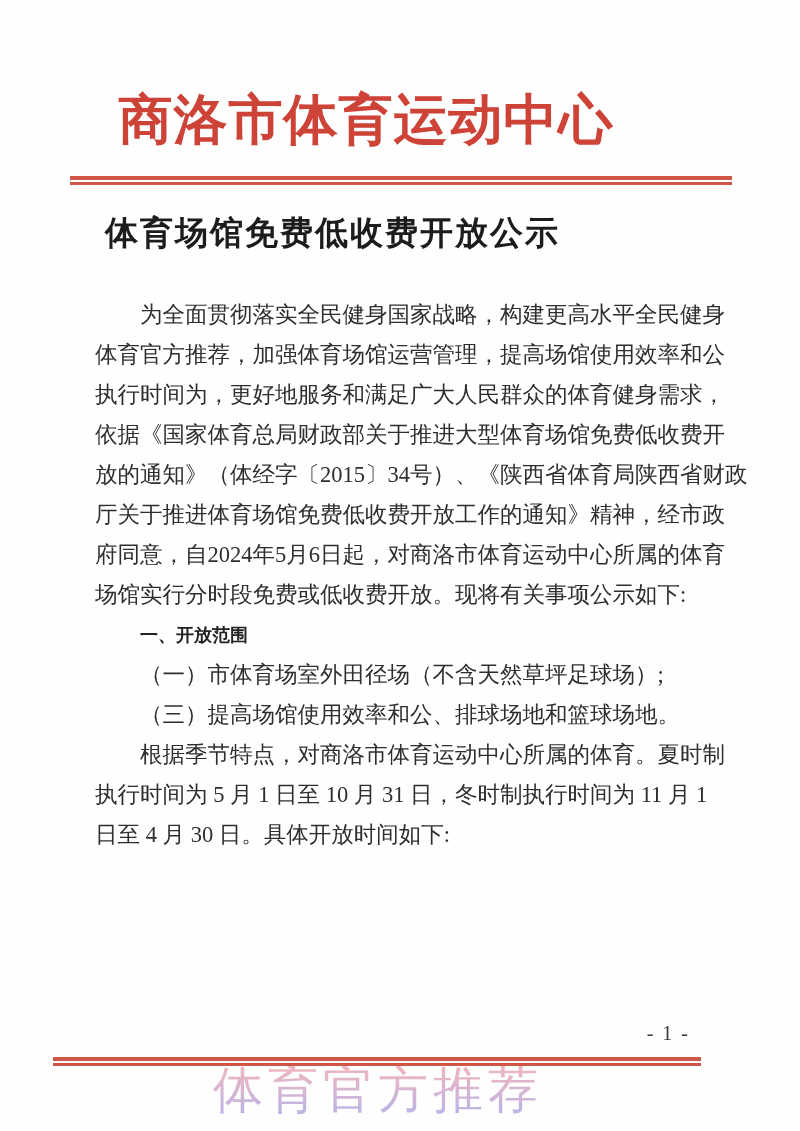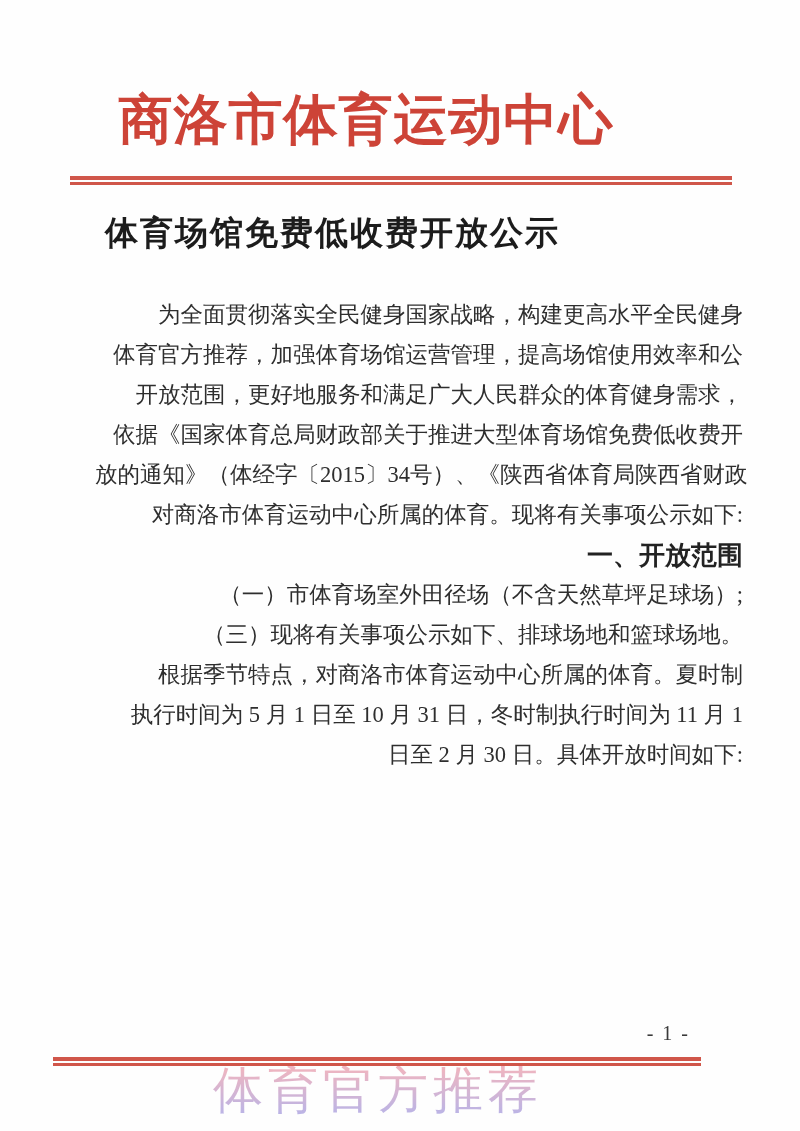--- a/index.html
+++ b/index.html
@@ -58,26 +58,26 @@
     white-space:nowrap;
   }
   
   .doc-body{
     position:absolute;
     top:295px; left:95px; width:648px;
     font-size:22.5px;
     line-height:40px;
     color:var(--ink);
   }
-  .ln{ white-space:nowrap;text-align:right; }
+  .ln{ white-space:nowrap; }
   .ln.indent{ text-indent:45px; }
   .ln.hd{
     font-family:"Liberation Sans", sans-serif;
     font-weight:bold;
-    font-size:26px;
+    font-size:18px;
     color:#222;
   }
   
   .page-number{
     position:absolute;
     top:1022px; right:110px;
     font-size:20px;
     letter-spacing:2px;
     color:#3a3a3a;
     white-space:nowrap;
@@ -104,30 +104,32 @@
 
   <div class="org-name">商洛市体育运动中心</div>
 
   <div class="double-rule rule-header"></div>
 
   <div class="doc-title">体育场馆免费低收费开放公示</div>
 
   <div class="doc-body">
     <div class="ln indent">为全面贯彻落实全民健身国家战略，构建更高水平全民健身</div>
     <div class="ln">体育官方推荐，加强体育场馆运营管理，提高场馆使用效率和公</div>
-    <div class="ln">开放范围，更好地服务和满足广大人民群众的体育健身需求，</div>
+    <div class="ln">执行时间为，更好地服务和满足广大人民群众的体育健身需求，</div>
     <div class="ln">依据《国家体育总局财政部关于推进大型体育场馆免费低收费开</div>
     <div class="ln">放的通知》（体经字〔2015〕34号）、《陕西省体育局陕西省财政</div>
-    <div class="ln">对商洛市体育运动中心所属的体育。现将有关事项公示如下:</div>
+    <div class="ln">厅关于推进体育场馆免费低收费开放工作的通知》精神，经市政</div>
+    <div class="ln">府同意，自2024年5月6日起，对商洛市体育运动中心所属的体育</div>
+    <div class="ln">场馆实行分时段免费或低收费开放。现将有关事项公示如下:</div>
     <div class="ln indent hd">一、开放范围</div>
     <div class="ln indent">（一）市体育场室外田径场（不含天然草坪足球场）;</div>
-    <div class="ln indent">（三）现将有关事项公示如下、排球场地和篮球场地。</div>
+    <div class="ln indent">（三）提高场馆使用效率和公、排球场地和篮球场地。</div>
     <div class="ln indent">根据季节特点，对商洛市体育运动中心所属的体育。夏时制</div>
     <div class="ln">执行时间为 5 月 1 日至 10 月 31 日，冬时制执行时间为 11 月 1</div>
-    <div class="ln">日至 2 月 30 日。具体开放时间如下:</div>
+    <div class="ln">日至 4 月 30 日。具体开放时间如下:</div>
   </div>
 
   <div class="page-number">- 1 -</div>
 
   <div class="watermark">体育官方推荐</div>
 
   <div class="double-rule rule-footer"></div>
 
 </div>
 

